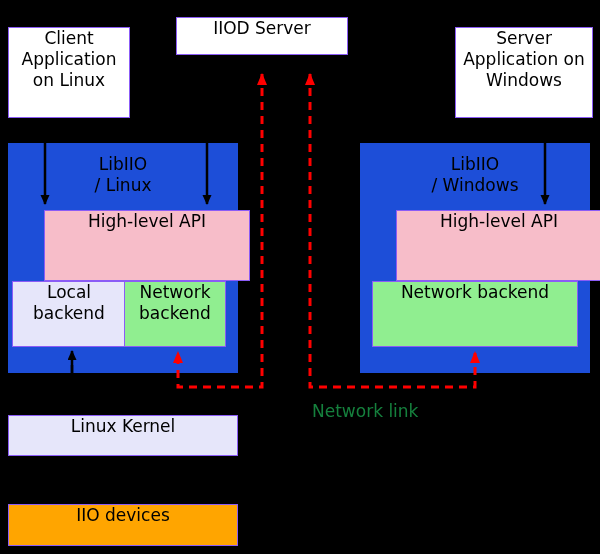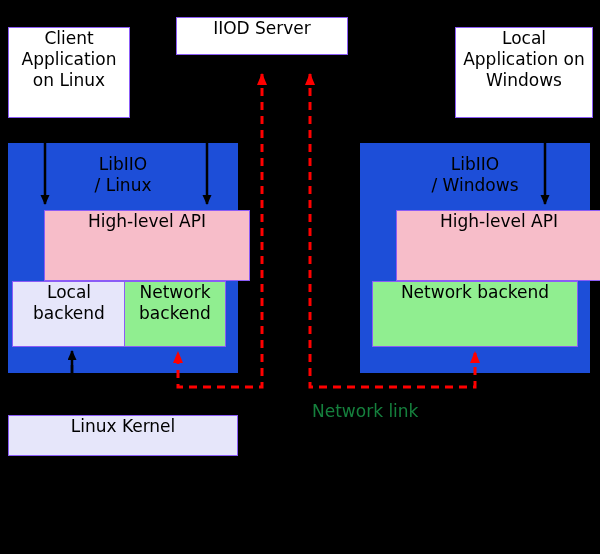--- a/index.html
+++ b/index.html
@@ -55,21 +55,21 @@
 
   <div class="box white" style="left:8px;top:27px;width:122px;height:91px;">
     <span class="inner-pad">Client Application on Linux</span>
   </div>
 
   <div class="box white" style="left:176px;top:17px;width:172px;height:38px;">
     <span>IIOD Server</span>
   </div>
 
   <div class="box white" style="left:455px;top:27px;width:138px;height:91px;">
-    <span class="inner-pad">Local Application on Windows</span>
+    <span class="inner-pad">Server Application on Windows</span>
   </div>
 
   <div class="grayblock" style="left:8px;top:143px;width:230px;height:230px;">
     <div class="gray-label">LibIIO
 / Linux</div>
 
     <div class="box pink" style="left:12px;top:67px;width:206px;height:71px;">
       <span>High-level API</span>
     </div>
 
@@ -92,20 +92,23 @@
 
     <div class="box green" style="left:12px;top:138px;width:206px;height:66px;">
       <span>Network backend</span>
     </div>
   </div>
 
   <div class="box lavender" style="left:8px;top:415px;width:230px;height:41px;">
     <span>Linux Kernel</span>
   </div>
 
+  <div class="box orange" style="left:8px;top:504px;width:230px;height:42px;">
+    <span>IIO devices</span>
+  </div>
 
   <div class="net-label">Network link</div>
 
   <svg class="overlay" width="600" height="554" viewBox="0 0 600 554">
     <defs>
       <marker id="arrowB" markerUnits="userSpaceOnUse" markerWidth="12" markerHeight="11" refX="9" refY="4.5" orient="auto-start-reverse">
         <path d="M0,0 L10,4.5 L0,9 Z" fill="#000000"></path>
       </marker>
       <marker id="arrowR" markerUnits="userSpaceOnUse" markerWidth="14" markerHeight="12" refX="11" refY="5" orient="auto-start-reverse">
         <path d="M0,0 L12,5 L0,10 Z" fill="#ff0000"></path>

